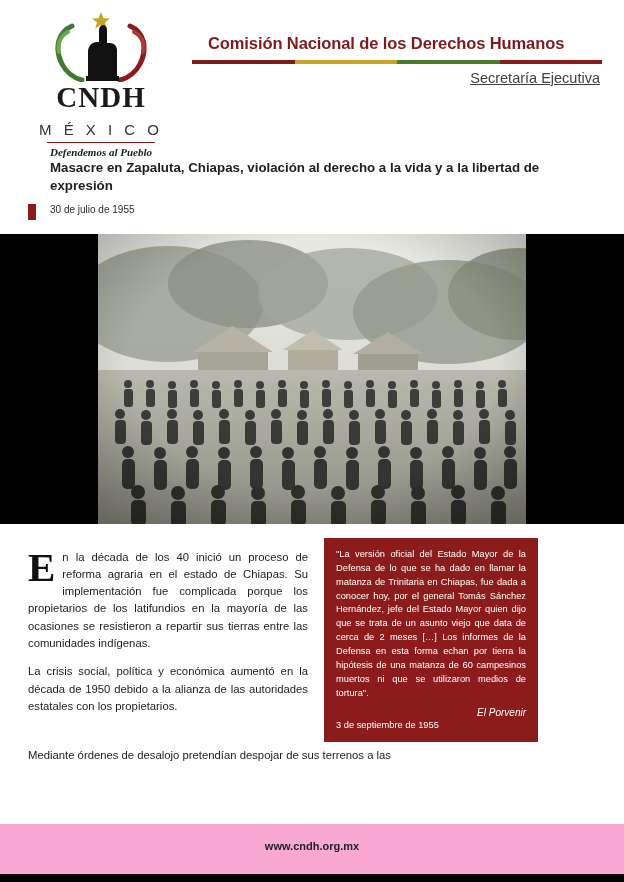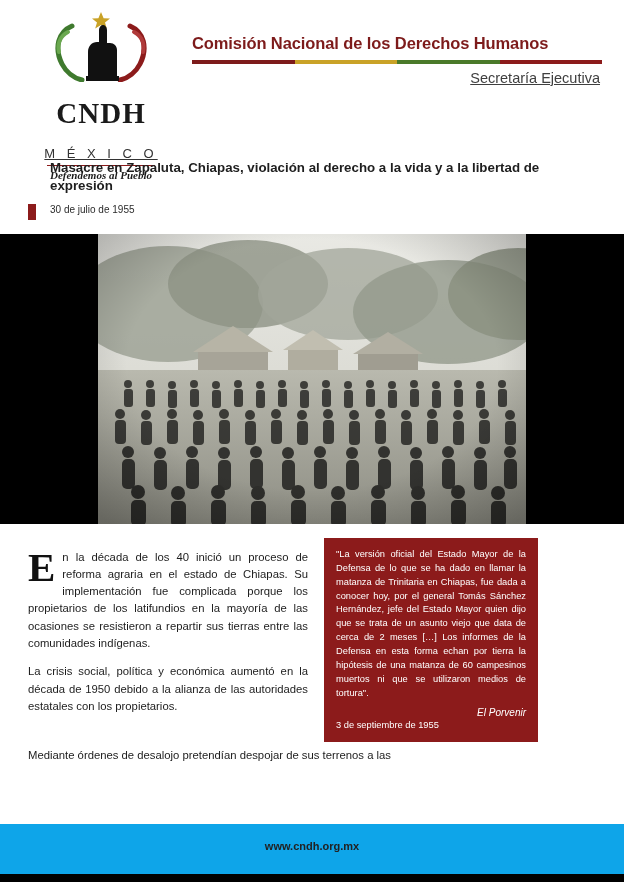--- a/index.html
+++ b/index.html
@@ -37,29 +37,28 @@
     margin: 2px auto 0 auto;
   }
   .logo-wreath svg { display: block; }
   .cndh-word {
     font-family: "Liberation Serif", serif;
     font-weight: bold;
     font-size: 29px;
     letter-spacing: 1px;
     color: #1a1a1a;
     line-height: 1;
-    margin-top: 17px;
+    margin-top: 1px;
   }
   .cndh-mex {
     font-family: "Liberation Sans", sans-serif;
-    font-size: 13px;
+    font-size: 15px;
     letter-spacing: 4px;
     color: #333;
-    margin-top: 18px;
-    text-decoration: underline;
+    margin-top: 9px;
   }
   .cndh-rule {
     width: 108px;
     height: 1px;
     background: #8c1b1b;
     margin: 4px auto 3px auto;
   }
   .cndh-motto {
     font-family: "Liberation Serif", serif;
     font-style: italic;
@@ -73,20 +72,21 @@
     padding: 26px 22px 0 14px;
     box-sizing: border-box;
   }
   .org-title {
     font-family: "Liberation Sans", sans-serif;
     font-weight: bold;
     font-size: 16.5px;
     color: #7d1b1b;
     letter-spacing: -0.1px;
     text-align: left;
+    margin-left: 16px;
   }
   .tricolor {
     display: flex;
     height: 4px;
     margin: 7px 0 6px 0;
     width: 100%;
   }
   .tricolor span { flex: 1; display: block; }
   .sub-title {
     font-family: "Liberation Sans", sans-serif;
@@ -230,21 +230,21 @@
     margin-top: 2px;
   }
 
   
   .footer {
     position: absolute;
     left: 0;
     bottom: 0;
     width: 624px;
     height: 58px;
-    background: #0ea5e9;
+    background: #f9a8d4;
     border-top: 0;
   }
   .footer-url {
     text-align: center;
     font-weight: bold;
     font-size: 11px;
     color: #222;
     padding-top: 16px;
   }
   .footer-black {

